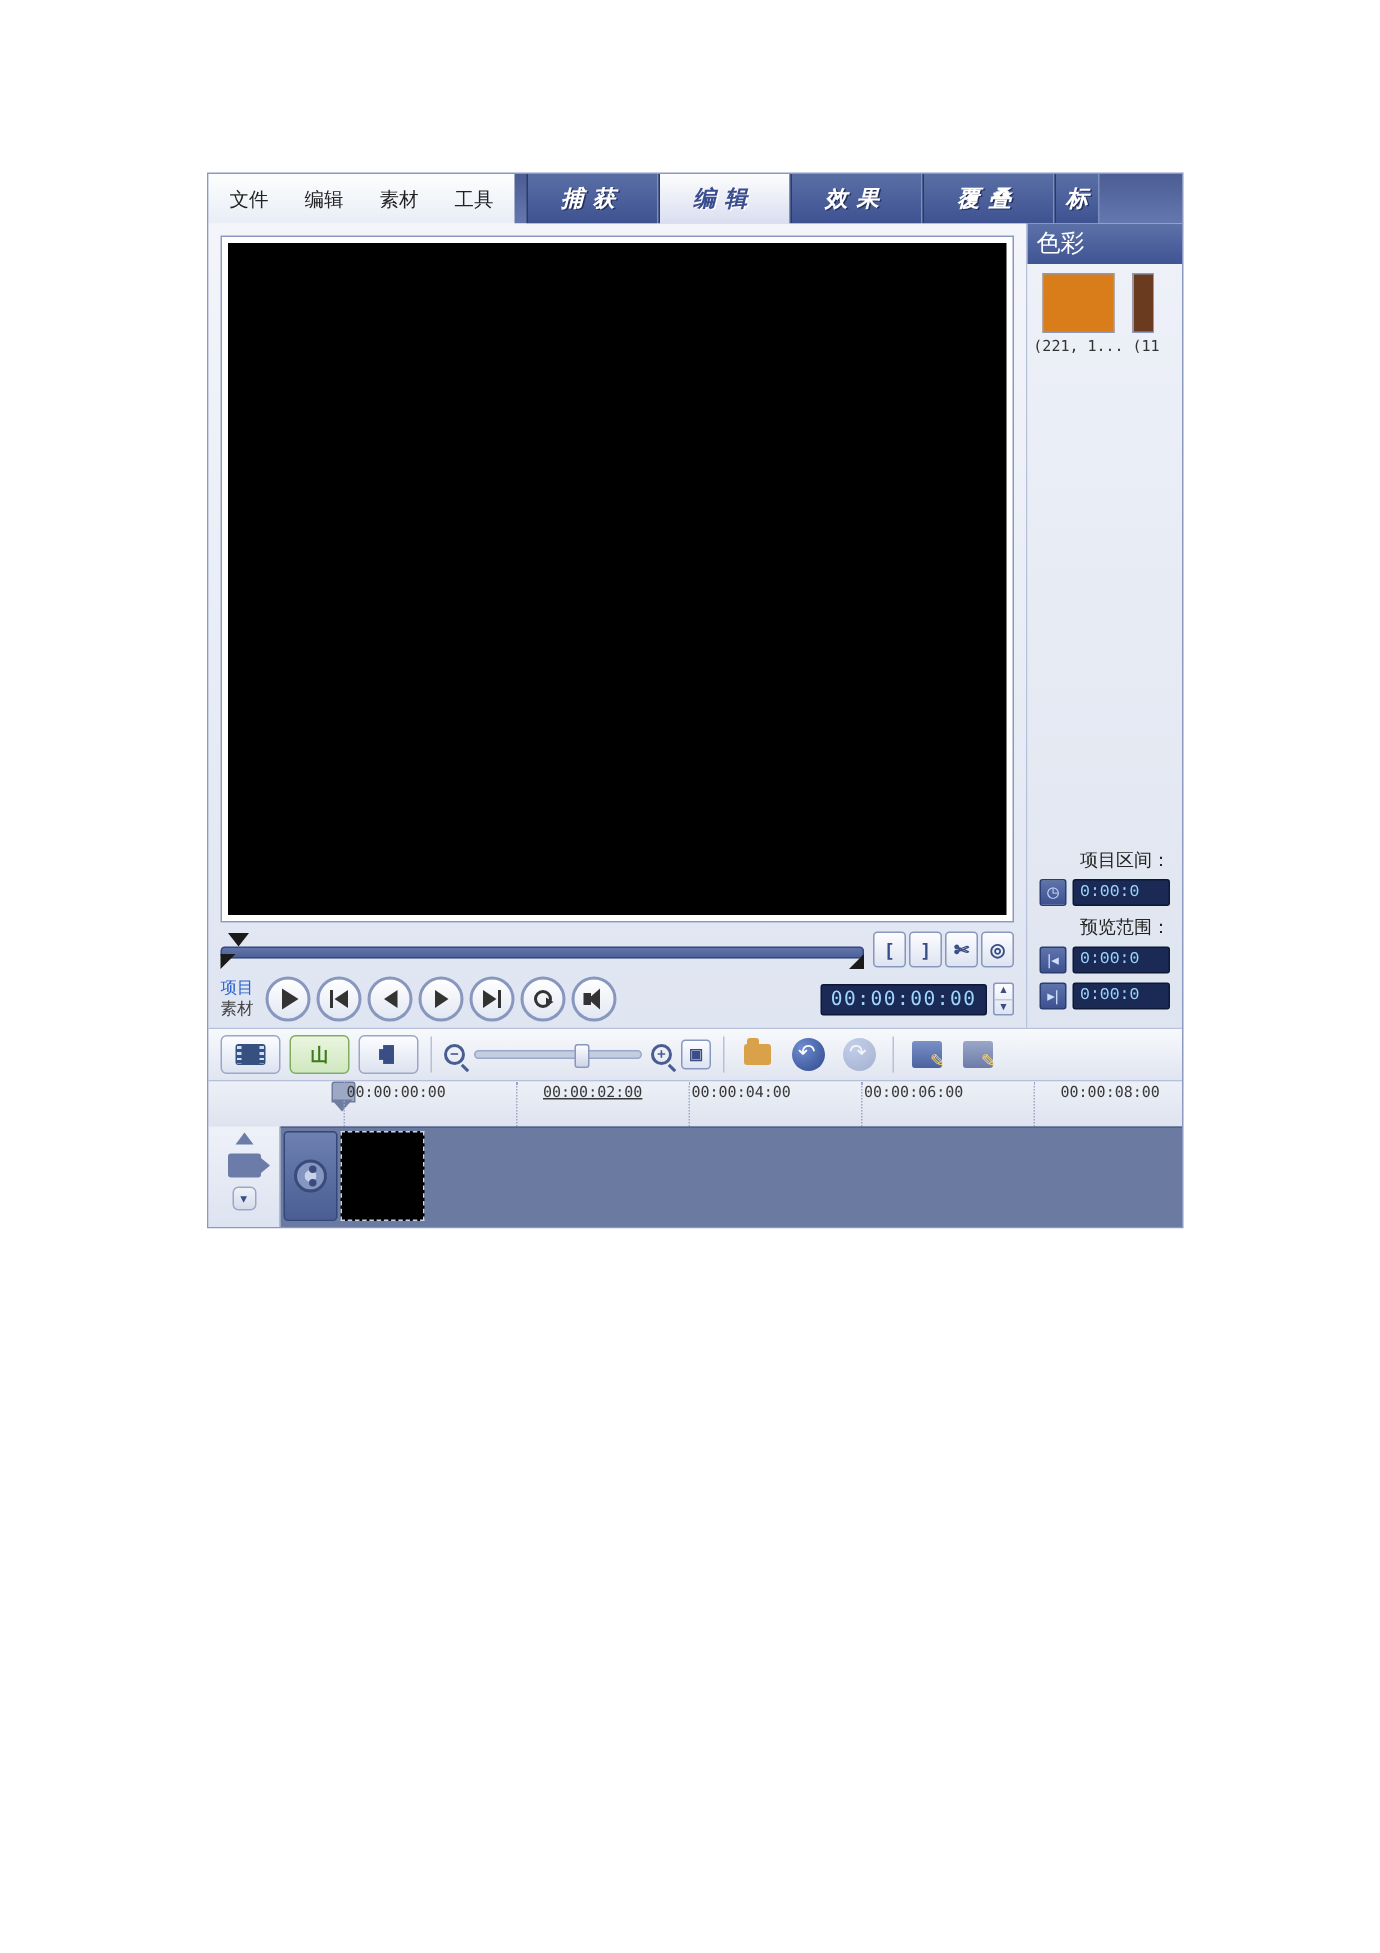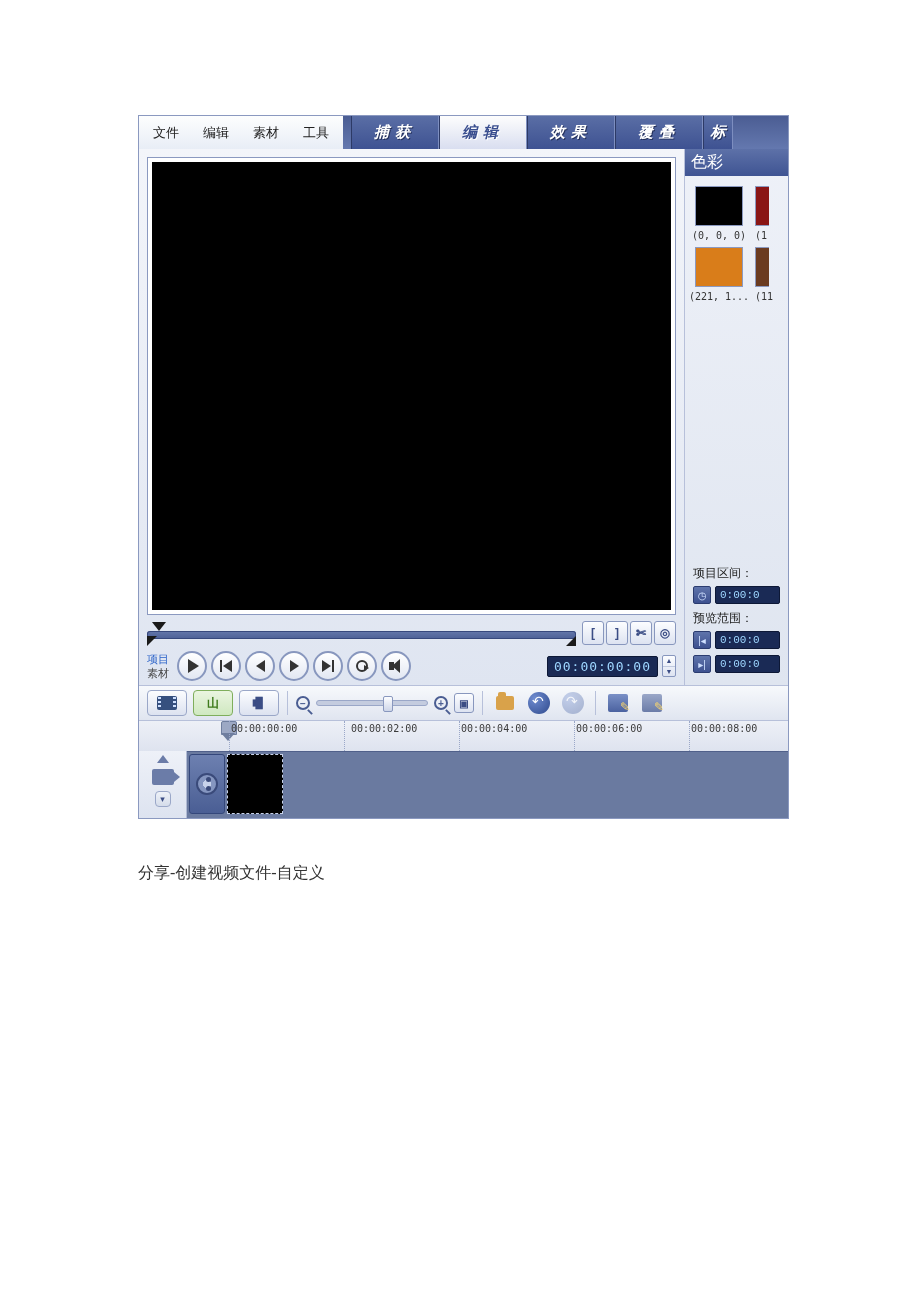--- a/index.html
+++ b/index.html
@@ -59,21 +59,21 @@
 .gal-header { background: linear-gradient(#5d71a8,#3f5493); color: #fff; font-size: 16px; padding: 3px 6px; }
 .swatch-grid { display: flex; gap: 10px; padding: 10px 8px 0 8px; flex-wrap: wrap; }
 .swatch-col { width: 52px; display: flex; flex-direction: column; align-items: center; gap: 4px; }
 .swatch { width: 48px; height: 40px; border: 1px solid #8b99c0; background: #000; }
 .swatch-label { font-size: 10px; color: #333; font-family: monospace; white-space: nowrap; overflow: hidden; }
 .swatch-col.partial .swatch { width: 14px; margin-left: 0; align-self: flex-start; border-right: none; }
 .swatch-col.partial { width: 20px; align-items: flex-start; }
 .swatch-col.partial .swatch-label { width: 18px; overflow: hidden; }
 .side-spacer { flex: 1; }
 .proj-info { padding: 6px 8px; font-size: 12px; color: #222; }
-.info-label { margin-bottom: 4px; }
+.info-label { margin-bottom: 4px; text-align: right; }
 .info-field { display: flex; align-items: center; gap: 4px; margin-bottom: 6px; }
 .info-icon { width: 18px; height: 18px; background: linear-gradient(#5f74ab,#3d5190); border: 1px solid #2b3c70; border-radius: 2px; display: flex; align-items: center; justify-content: center; color: #cfe0ff; font-size: 10px; }
 .info-val { flex: 1; background: #1a2a55; color: #9ed6ff; font-family: Liberation Mono, monospace; font-size: 11px; padding: 2px 4px; border: 1px solid #0d1836; border-radius: 2px; white-space: nowrap; overflow: hidden; }
 
 
 .toolbar { height: 36px; background: linear-gradient(#f7f9fc,#e0e5f0); border-top: 1px solid #b7c0da; border-bottom: 1px solid #b7c0da; display: flex; align-items: center; padding: 0 8px; gap: 6px; }
 .tb-btn { width: 40px; height: 26px; border: 1px solid #9aa7c8; border-radius: 4px; background: linear-gradient(#fcfdff,#dce2f0); display: flex; align-items: center; justify-content: center; color: #3b4d85; }
 .tb-btn.toggle-on { background: linear-gradient(#eaf5e0,#cfe8c0); border-color: #7fae5c; color: #3e7a1b; }
 .tb-sep { width: 1px; height: 24px; background: #b7c0da; margin: 0 2px; }
 .zoom-ctrl { display: flex; align-items: center; gap: 6px; }
@@ -201,30 +201,20 @@
             <div class="tc-spin">
                 <div>▲</div>
                 <div>▼</div>
               </div>
           </div>
         </div>
       </div>
 
       <div class="side-panel">
         <div class="gal-header">色彩</div>
-        <div class="swatch-grid">
-          <div class="swatch-col">
-            <div class="swatch" style="background:#000000"></div>
-            <div class="swatch-label">(0, 0, 0)</div>
-          </div>
-          <div class="swatch-col partial">
-            <div class="swatch" style="background:#8a1515"></div>
-            <div class="swatch-label">(1</div>
-          </div>
-        </div>
         <div class="swatch-grid" style="padding-top:6px">
           <div class="swatch-col">
             <div class="swatch" style="background:#d97d1a"></div>
             <div class="swatch-label">(221, 1...</div>
           </div>
           <div class="swatch-col partial">
             <div class="swatch" style="background:#6b3b20"></div>
             <div class="swatch-label">(11</div>
           </div>
         </div>
@@ -285,40 +275,39 @@
           <div class="fx-icon" style="background:linear-gradient(#9aa7c8,#6b7ca8)"></div>
         </div>
     </div>
 
     <div class="ruler">
       <div class="playhead"></div>
       <div id="ruler-slots">
           <div class="ruler-marker" style="left: 90px;"></div>
           <div class="ruler-label" style="left: 92px;">00:00:00:00</div>
           <div class="ruler-marker" style="left: 205px;"></div>
-          <div class="ruler-label" style="left: 212px;">00:00:02:00</div>
+          <div class="ruler-label" style="left: 223px; text-decoration: underline;">00:00:02:00</div>
           <div class="ruler-marker" style="left: 320px;"></div>
           <div class="ruler-label" style="left: 322px;">00:00:04:00</div>
           <div class="ruler-marker" style="left: 435px;"></div>
           <div class="ruler-label" style="left: 437px;">00:00:06:00</div>
           <div class="ruler-marker" style="left: 550px;"></div>
-          <div class="ruler-label" style="left: 552px;">00:00:08:00</div>
+          <div class="ruler-label" style="left: 568px;">00:00:08:00</div>
         </div>
     </div>
 
     <div class="tracks">
       <div class="track-head">
         <div class="tri-up"></div>
         <div class="cam-icon"></div>
         <div class="tb-btn" style="width:16px;height:16px;background:linear-gradient(#eef1f8,#d5dcea);font-size:9px">▾</div>
       </div>
       <div class="track-lane">
         <div class="track-badge">
             <div class="reel"></div>
           </div>
         <div class="clip"></div>
       </div>
     </div>
 
   </div>
 
-  <div class="caption">分享-创建视频文件-自定义</div>
 </div>
 
 </body></html>

